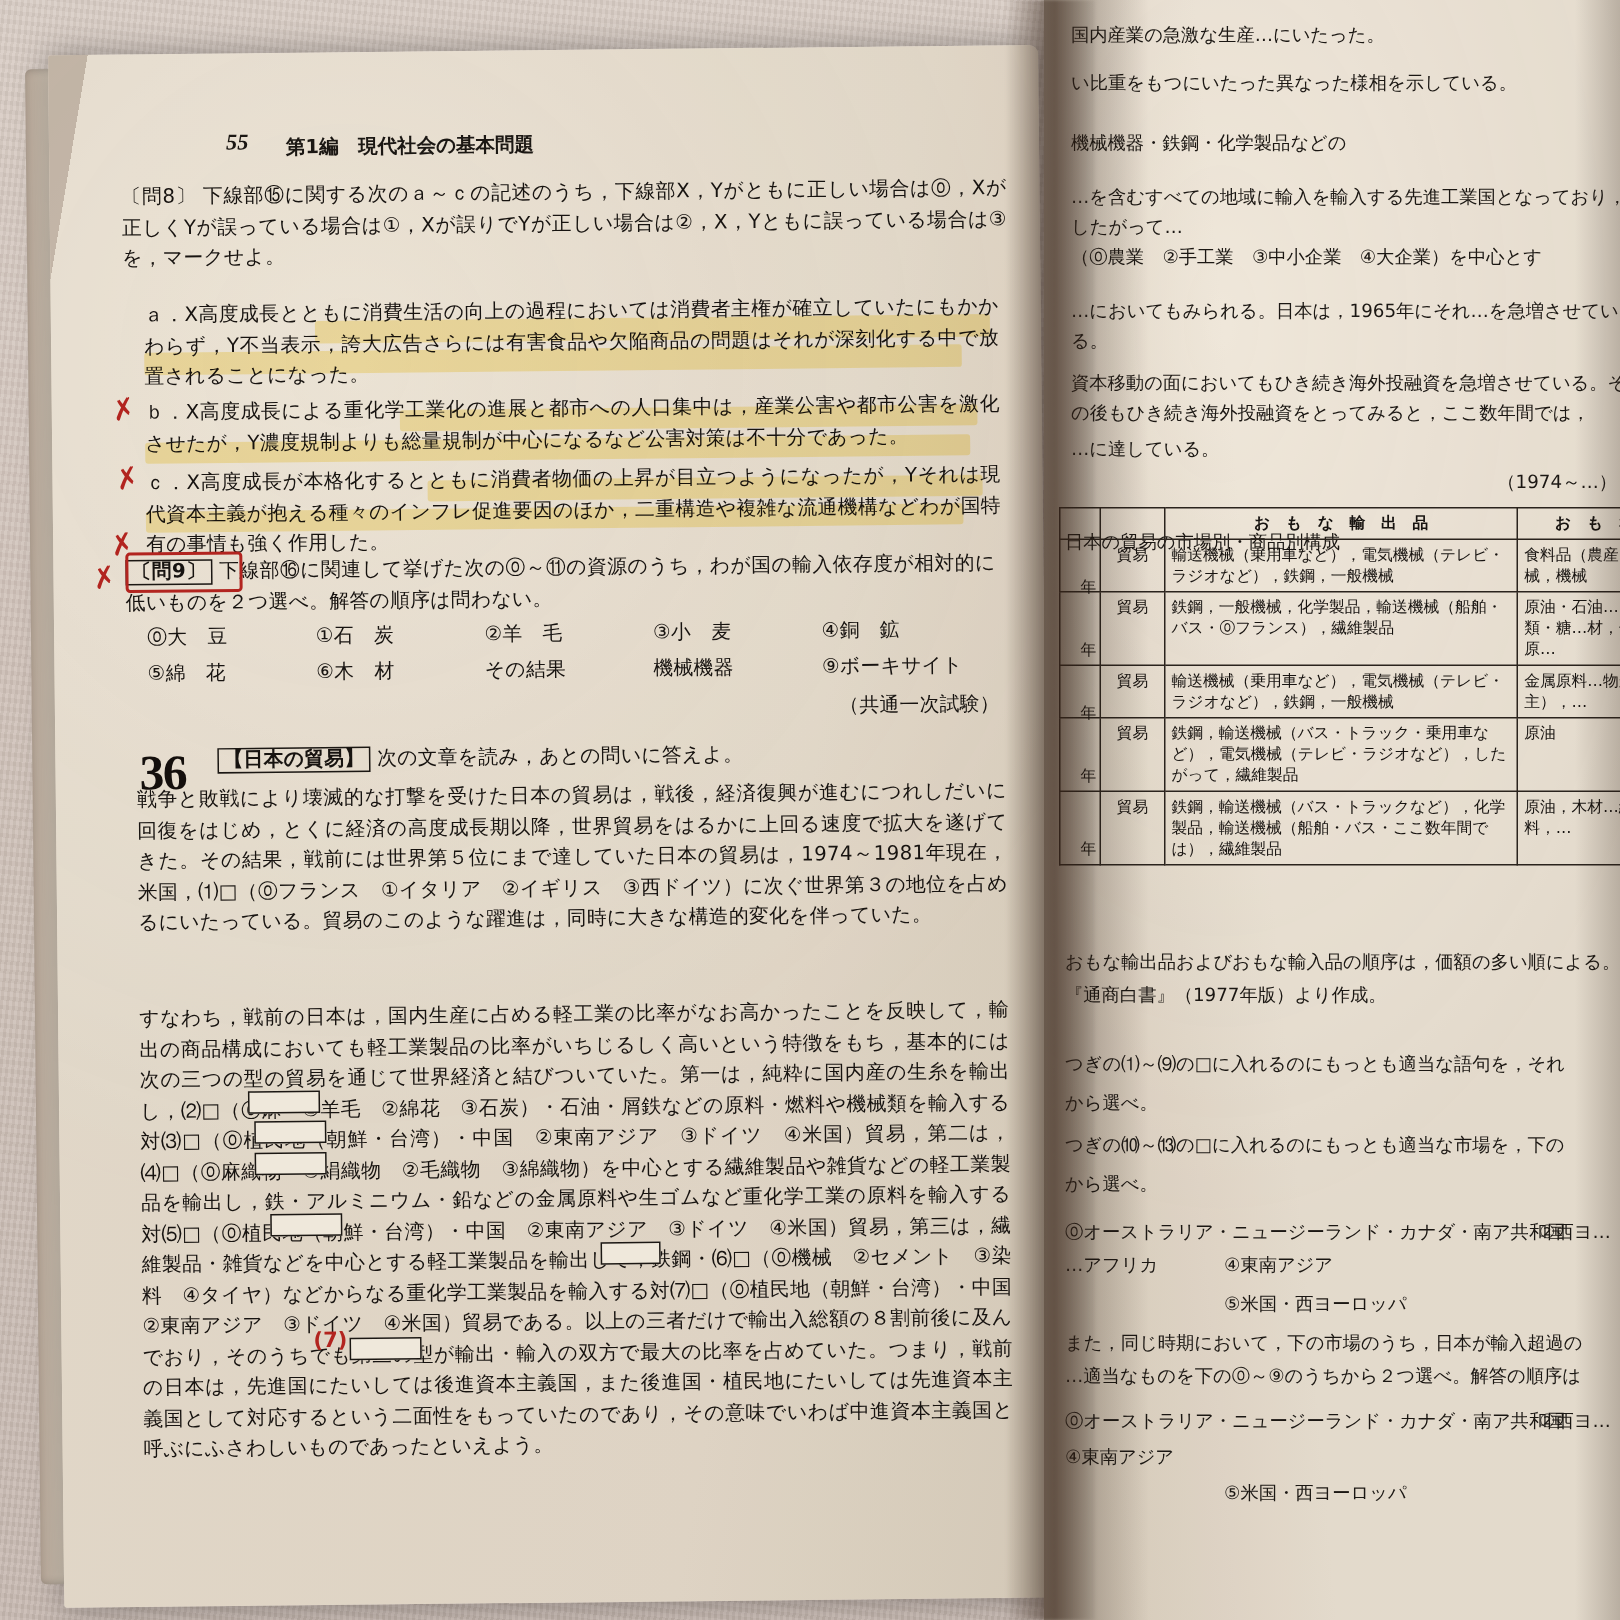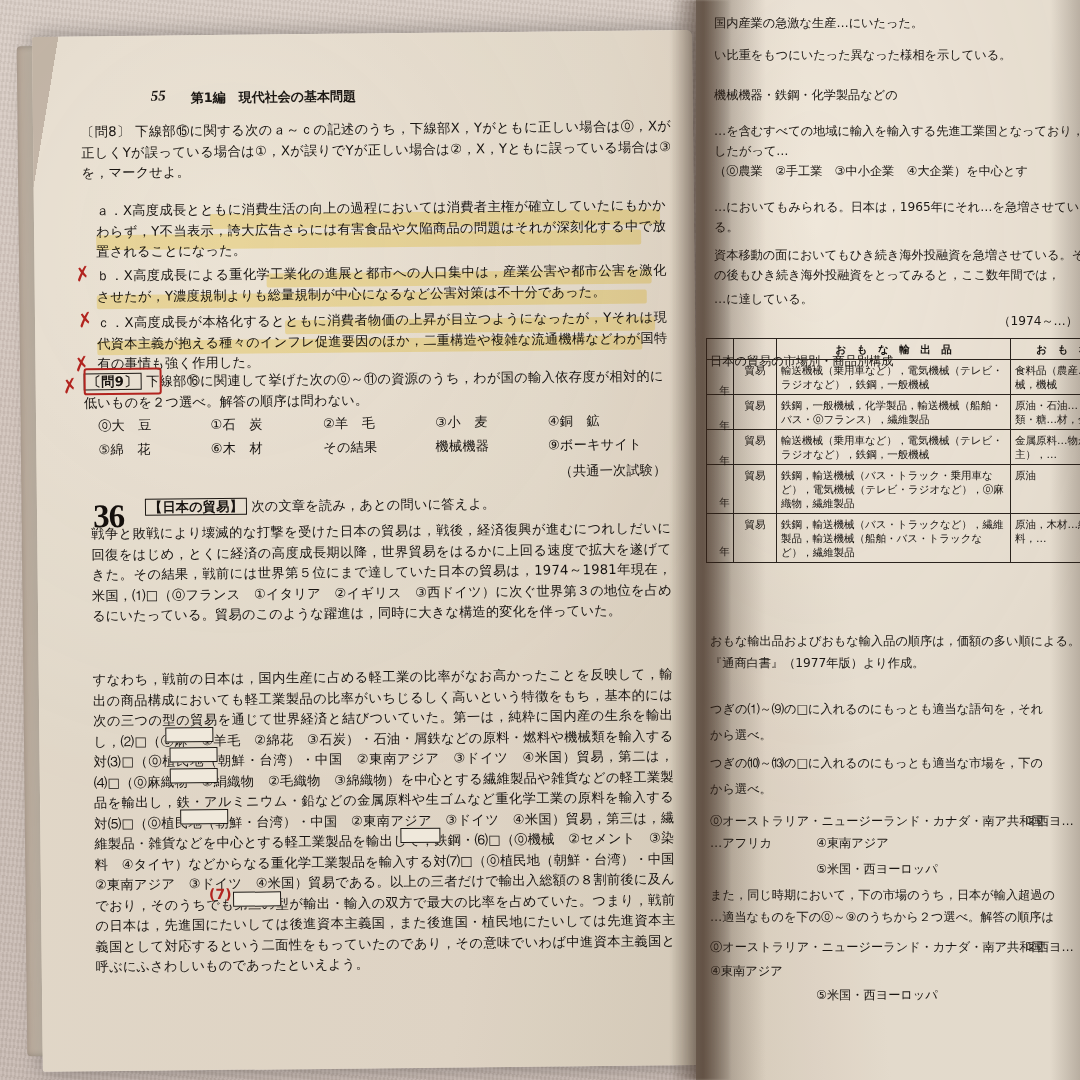--- a/index.html
+++ b/index.html
@@ -214,27 +214,27 @@
         </tr>
         <tr>
           <td class="yr">年</td>
           <td class="ty">貿易</td>
           <td>輸送機械（乗用車など），電気機械（テレビ・ラジオなど），鉄鋼，一般機械</td>
           <td>金属原料…物が主），…</td>
         </tr>
         <tr>
           <td class="yr">年</td>
           <td class="ty">貿易</td>
-          <td>鉄鋼，輸送機械（バス・トラック・乗用車など），電気機械（テレビ・ラジオなど），⓪麻織物，繊維製品</td>
+          <td>鉄鋼，輸送機械（バス・トラック・乗用車など），電気機械（テレビ・ラジオなど），したがって，繊維製品</td>
           <td>原油</td>
         </tr>
         <tr>
           <td class="yr">年</td>
           <td class="ty">貿易</td>
-          <td>鉄鋼，輸送機械（バス・トラックなど），繊維製品，輸送機械（船舶・バス・トラックなど），繊維製品</td>
+          <td>鉄鋼，輸送機械（バス・トラックなど），化学製品，輸送機械（船舶・バス・ここ数年間では），繊維製品</td>
           <td>原油，木材…維原料，…</td>
         </tr>
       </tbody>
         </table>
 
       <div class="txt jp-s" style="top:632px;left:14px;width:372px;">おもな輸出品およびおもな輸入品の順序は，価額の多い順による。</div>
       <div class="txt jp-s" style="top:654px;left:14px;width:372px;">『通商白書』（1977年版）より作成。</div>
 
       <div class="txt jp-s" style="top:700px;left:14px;width:376px;">つぎの⑴～⑼の□に入れるのにもっとも適当な語句を，それ</div>
       <div class="txt jp-s" style="top:726px;left:14px;width:376px;">から選べ。</div>

